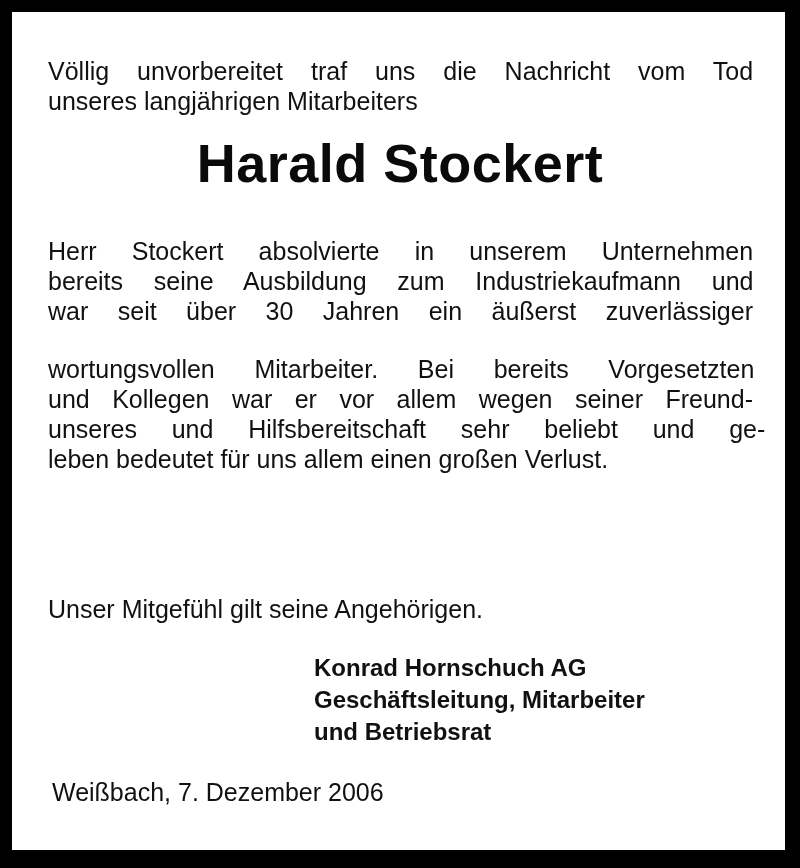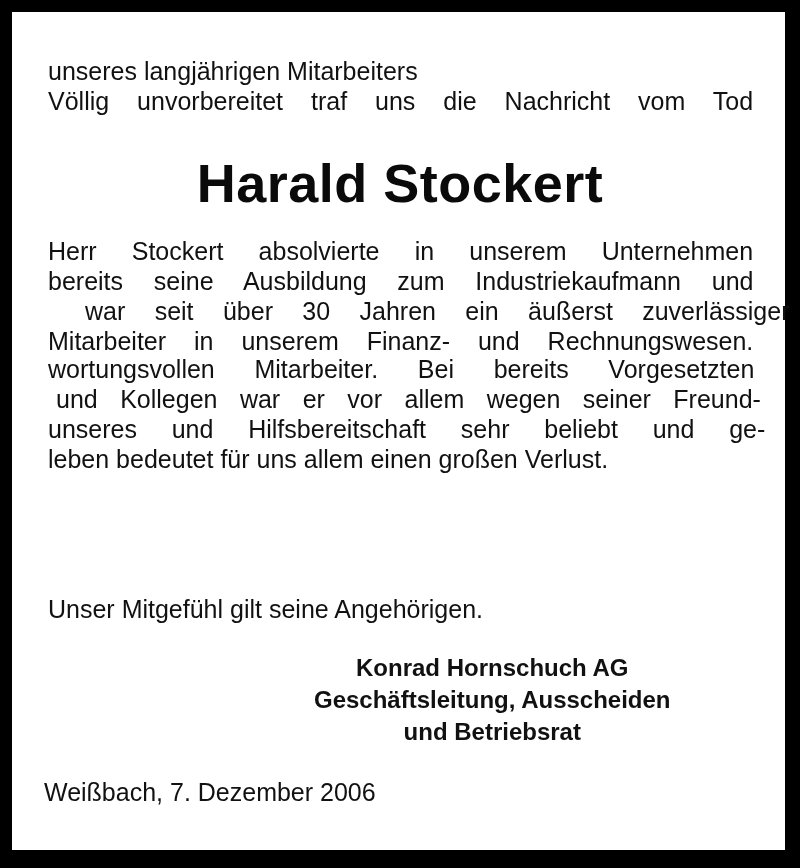--- a/index.html
+++ b/index.html
@@ -9,63 +9,62 @@
       background: #fff;
     }
     .txt {
       position: absolute; left: 48px; width: 705px;
       font-family: "Liberation Sans", sans-serif; color: #111;
       font-size: 25px; line-height: 30px;
     }
     .line { display: block; text-align: justify; text-align-last: justify; white-space: nowrap; height: 30px; }
     .line.last { text-align-last: left; }
     .title {
-      position: absolute; left: 0; width: 800px; top: 152px; text-align: center;
+      position: absolute; left: 0; width: 800px; top: 132px; text-align: center;
       font-family: "Liberation Sans", sans-serif; font-weight: bold; font-size: 54px; color: #0a0a0a;
       letter-spacing: 0.5px;
     }
     .sig {
       position: absolute; left: 314px; top: 652px;
       font-family: "Liberation Sans", sans-serif; font-weight: bold; font-size: 24px; line-height: 32px; color: #111;
     }
-    .sig div { white-space: nowrap; text-align: center; }
+    .sig div { white-space: nowrap; }
     .place {
-      position: absolute; left: 44px; top: 778px;
+      position: absolute; left: 52px; top: 778px;
       font-family: "Liberation Sans", sans-serif; font-size: 25px; color: #111; white-space: nowrap;
     }
   </style>
 </head>
 <body>
 
 <div class="frame"></div>
 
 <div class="txt" style="top:56px;">
+  <span class="line" style="display: block; width: auto; word-spacing: 21px;">Völlig unvorbereitet traf uns die Nachricht vom Tod</span>
   <span class="line last">unseres langjährigen Mitarbeiters</span>
-  <span class="line" style="display: block; width: auto; word-spacing: 21px;">Völlig unvorbereitet traf uns die Nachricht vom Tod</span>
 </div>
 
 <div class="title">Harald Stockert</div>
 
 <div class="txt" style="top:236px;">
   <span class="line" style="display: block; width: auto; word-spacing: 28.2px;">Herr Stockert absolvierte in unserem Unternehmen</span>
   <span class="line" style="display: block; width: auto; word-spacing: 23.8px;">bereits seine Ausbildung zum Industriekaufmann und</span>
-  <span class="line" style="display: block; width: auto; word-spacing: 22.4286px; margin-left: 37px;">war seit über 30 Jahren ein äußerst zuverlässiger</span>
-  <span class="line" style="display: block; width: auto; word-spacing: 21px;">Mitarbeiter in unserem Finanz- und Rechnungswesen.</span>
+  <span class="line" style="display: block; width: auto; word-spacing: 22.4286px;">war seit über 30 Jahren ein äußerst zuverlässiger</span>
 </div>
 
 <div class="txt" style="top:354px;">
   <span class="line" style="display: block; width: auto; word-spacing: 32.75px;">wortungsvollen Mitarbeiter. Bei bereits Vorgesetzten</span>
-  <span class="line" style="display: block; width: auto; word-spacing: 15.5px; margin-left: 8px;">und Kollegen war er vor allem wegen seiner Freund-</span>
+  <span class="line" style="display: block; width: auto; word-spacing: 15.5px;">und Kollegen war er vor allem wegen seiner Freund-</span>
   <span class="line" style="display: block; width: auto; word-spacing: 27.8333px;">unseres und Hilfsbereitschaft sehr beliebt und ge-</span>
   <span class="line last">leben bedeutet für uns allem einen großen Verlust.</span>
 </div>
 
 <div class="txt" style="top:594px;">
   <span class="line last">Unser Mitgefühl gilt seine Angehörigen.</span>
 </div>
 
 <div class="sig">
   <div>Konrad Hornschuch AG</div>
-  <div>Geschäftsleitung, Ausscheiden</div>
+  <div>Geschäftsleitung, Mitarbeiter</div>
   <div>und Betriebsrat</div>
 </div>
 
 <div class="place">Weißbach, 7. Dezember 2006</div>
 
 </body></html>

